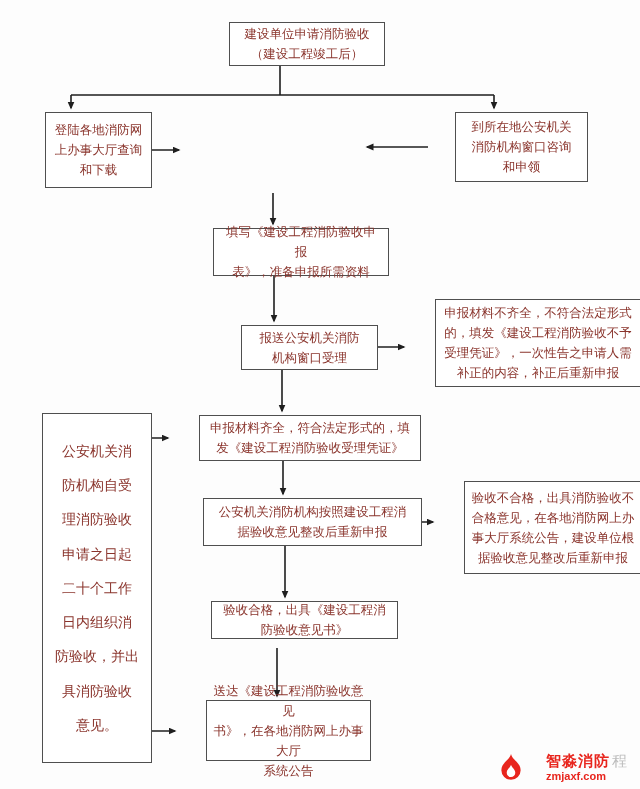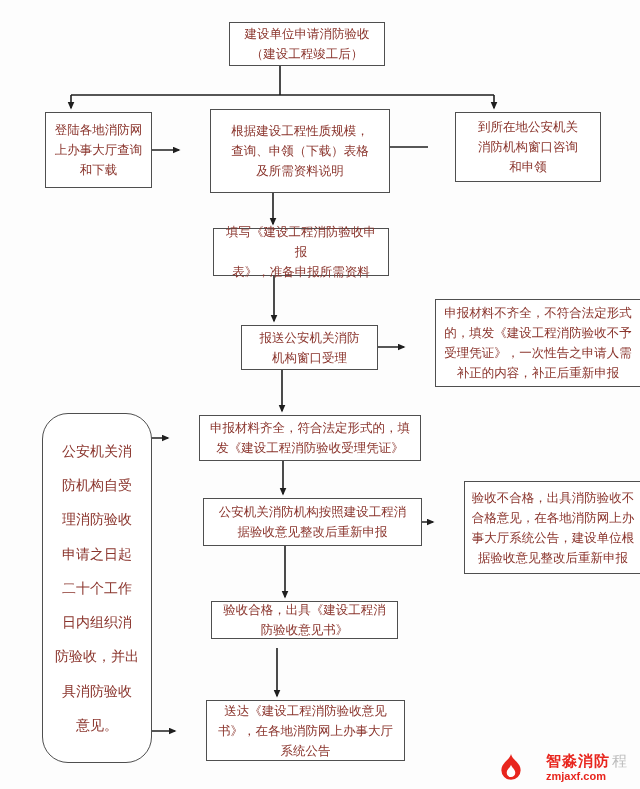--- a/index.html
+++ b/index.html
@@ -23,36 +23,35 @@
     white-space:pre-line;
     font-size:12.5px;
     line-height:1.6;
     padding:4px 6px;
     margin-left:27px;
   }
   .node.tall{
     font-size:14px;
     line-height:2.45;
     padding:16px 6px;
-    border-radius:26px;
   }
   
   #n-start   {left:202px; top:22px;  width:156px; height:44px;}
   #n-portal  {left:18px;  top:112px; width:107px; height:76px;}
   #n-query   {left:183px; top:109px; width:180px; height:84px;}
-  #n-counter {left:428px; top:112px; width:146px; height:70px;}
+  #n-counter {left:428px; top:112px; width:133px; height:70px;}
   #n-fill    {left:186px; top:228px; width:176px; height:48px;}
   #n-submit  {left:214px; top:325px; width:137px; height:45px;}
   #n-incomp  {left:408px; top:299px; width:206px; height:88px;}
   #n-accept  {left:172px; top:415px; width:222px; height:46px;}
   #n-duty    {left:15px;  top:413px; width:110px; height:350px;}
   #n-assess  {left:176px; top:498px; width:219px; height:48px;}
   #n-fail    {left:437px; top:481px; width:178px; height:93px;}
   #n-pass    {left:184px; top:601px; width:187px; height:38px;}
-  #n-deliver {left:179px; top:700px; width:199px; height:61px;}
+  #n-deliver {left:179px; top:700px; width:165px; height:61px;}
 
   .logo{
     position:absolute;
     right:12px; bottom:6px;
     display:flex; align-items:center; gap:22px;
   }
   .logo-mark{width:26px;height:30px;flex:0 0 auto;}
   .logo-title-row{font-size:15px;font-weight:bold;color:#e8251d;letter-spacing:1px;line-height:1.1;}
   .logo-title-row .ghost{color:#bcbcbc;font-weight:normal;margin-left:2px;}
   .logo-url{font-size:11px;font-weight:bold;color:#e8251d;line-height:1.2;}
@@ -90,23 +89,20 @@
       <line x1="125" y1="438" x2="168" y2="438" marker-end="url(#ah)"></line>
       <line x1="125" y1="731" x2="175" y2="731" marker-end="url(#ah)"></line>
     </g>
   </svg>
 
   <div class="node" id="n-start">建设单位申请消防验收
 （建设工程竣工后）</div>
   <div class="node" id="n-portal">登陆各地消防网
 上办事大厅查询
 和下载</div>
-  <div class="node" id="n-query">根据建设工程性质规模，
-查询、申领（下载）表格
-及所需资料说明</div>
   <div class="node" id="n-counter">到所在地公安机关
 消防机构窗口咨询
 和申领</div>
   <div class="node" id="n-fill">填写《建设工程消防验收申报
 表》，准备申报所需资料</div>
   <div class="node" id="n-submit">报送公安机关消防
 机构窗口受理</div>
   <div class="node" id="n-incomp">申报材料不齐全，不符合法定形式
 的，填发《建设工程消防验收不予
 受理凭证》，一次性告之申请人需

